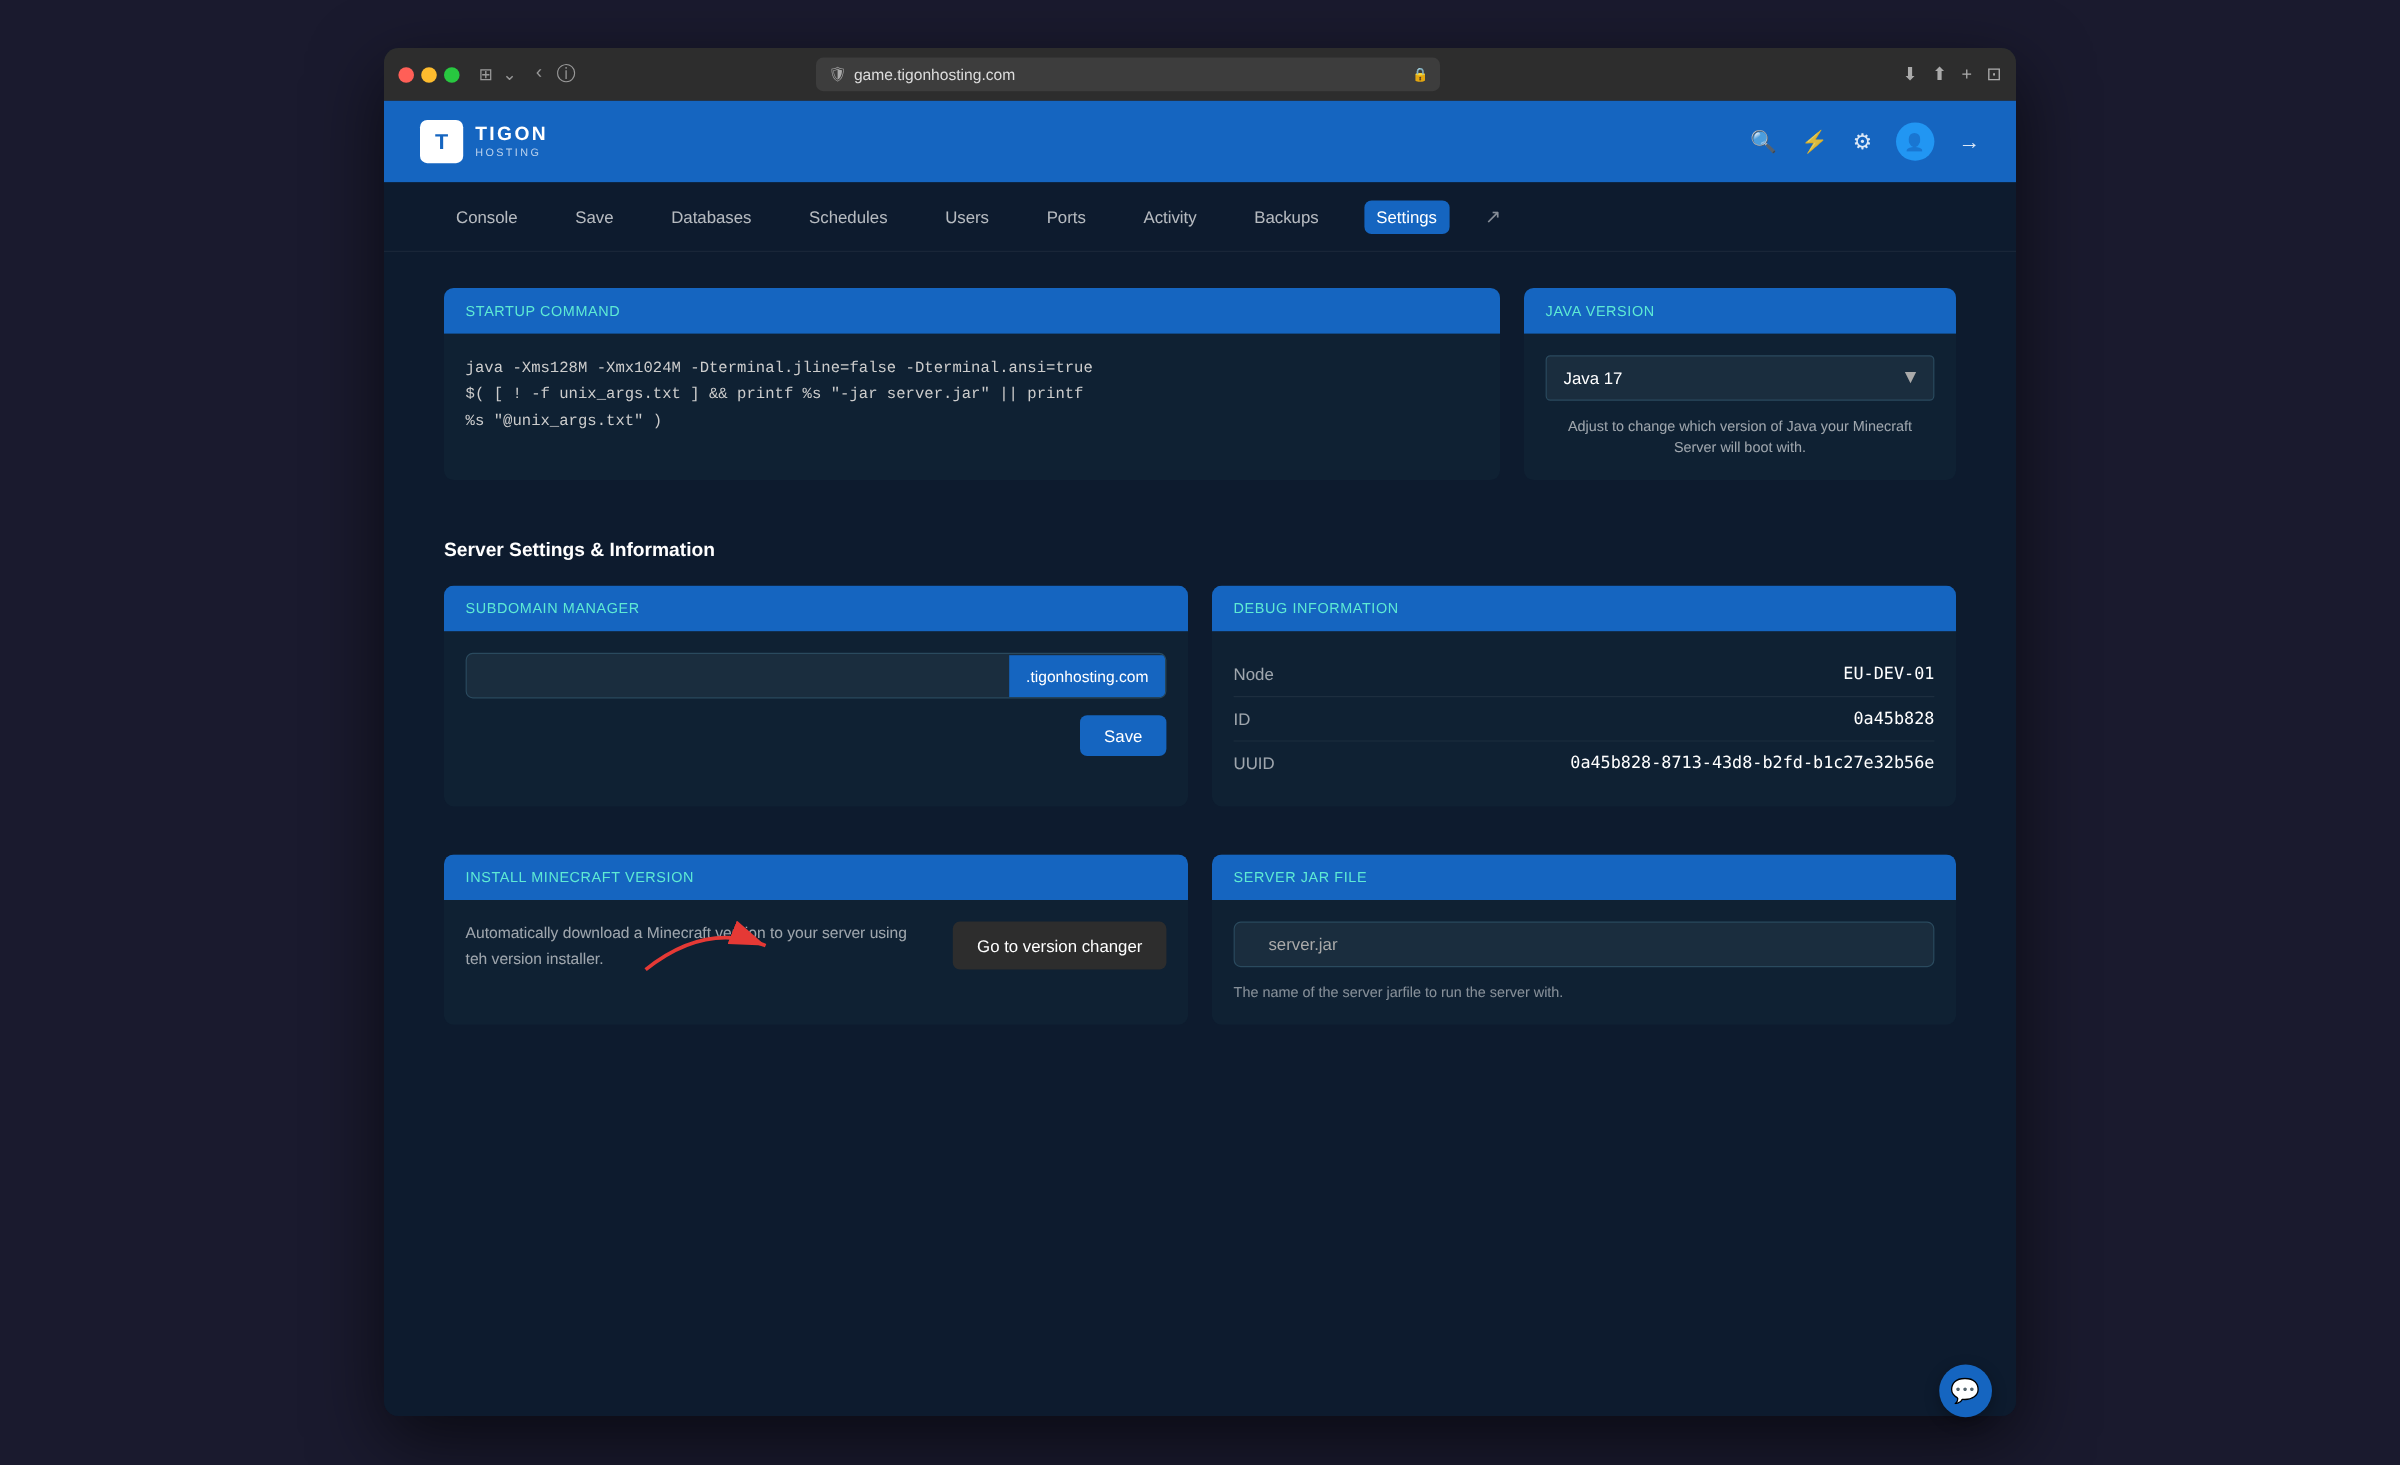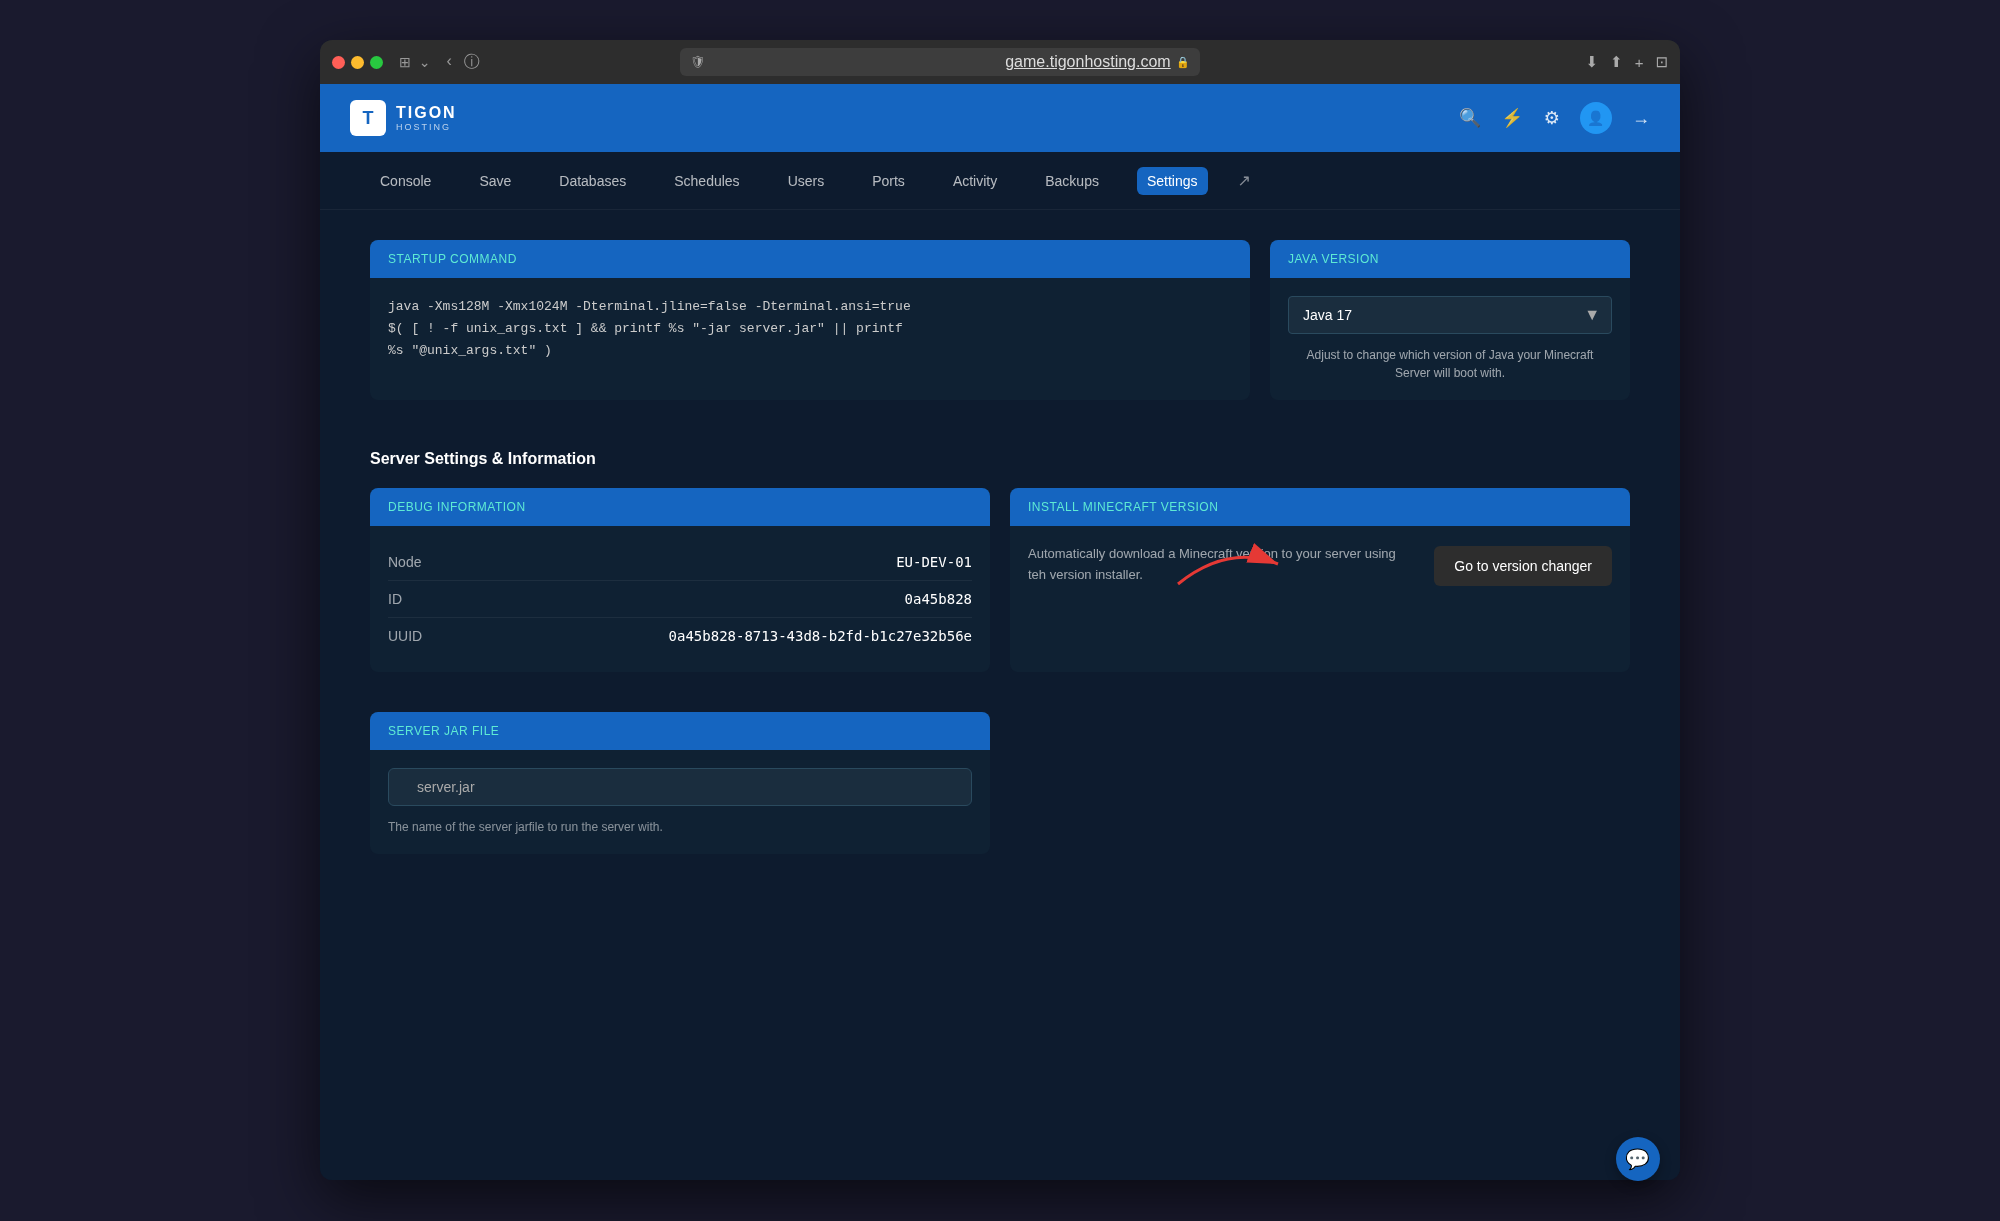--- a/index.html
+++ b/index.html
@@ -89,25 +89,24 @@
       padding: 0 10px;
       gap: 6px;
     }
 
     .address-bar-icon {
       font-size: 12px;
       color: #aaa;
     }
 
     .address-bar-text {
-      font-size: 16px;
+      font-size: 13px;
       color: #ddd;
       flex: 1;
-      text-align: right;
-      text-decoration: underline;
+      text-align: left;
     }
 
     .address-lock {
       font-size: 11px;
       color: #aaa;
     }
 
     .titlebar-right {
       display: flex;
       gap: 12px;
@@ -378,21 +377,21 @@
     }
 
     .debug-value {
       color: #fff;
       font-family: monospace;
     }
 
     
     .install-content {
       display: flex;
-      align-items: flex-end;
+      align-items: flex-start;
       gap: 20px;
       position: relative;
     }
 
     .install-description {
       font-size: 13px;
       color: rgba(255,255,255,0.6);
       line-height: 1.6;
       flex: 1;
     }
@@ -546,20 +545,30 @@
           </div>
           <p class="java-description">Adjust to change which version of Java your Minecraft Server will boot with.</p>
         </div>
       </div>
     </div>
 
     <h2 class="section-title">Server Settings &amp; Information</h2>
 
     <div class="bottom-cards">
 
+      <div class="card">
+        <div class="card-header">SUBDOMAIN MANAGER</div>
+        <div class="card-body">
+          <div class="subdomain-input-wrapper">
+            <input class="subdomain-input" type="text" style="">
+            <span class="subdomain-suffix">.tigonhosting.com</span>
+          </div>
+          <button class="save-btn">Save</button>
+        </div>
+      </div>
 
       <div class="card">
         <div class="card-header">DEBUG INFORMATION</div>
         <div class="card-body">
           <div class="debug-row">
             <span class="debug-label">Node</span>
             <span class="debug-value">EU-DEV-01</span>
           </div>
           <div class="debug-row">
             <span class="debug-label">ID</span>

